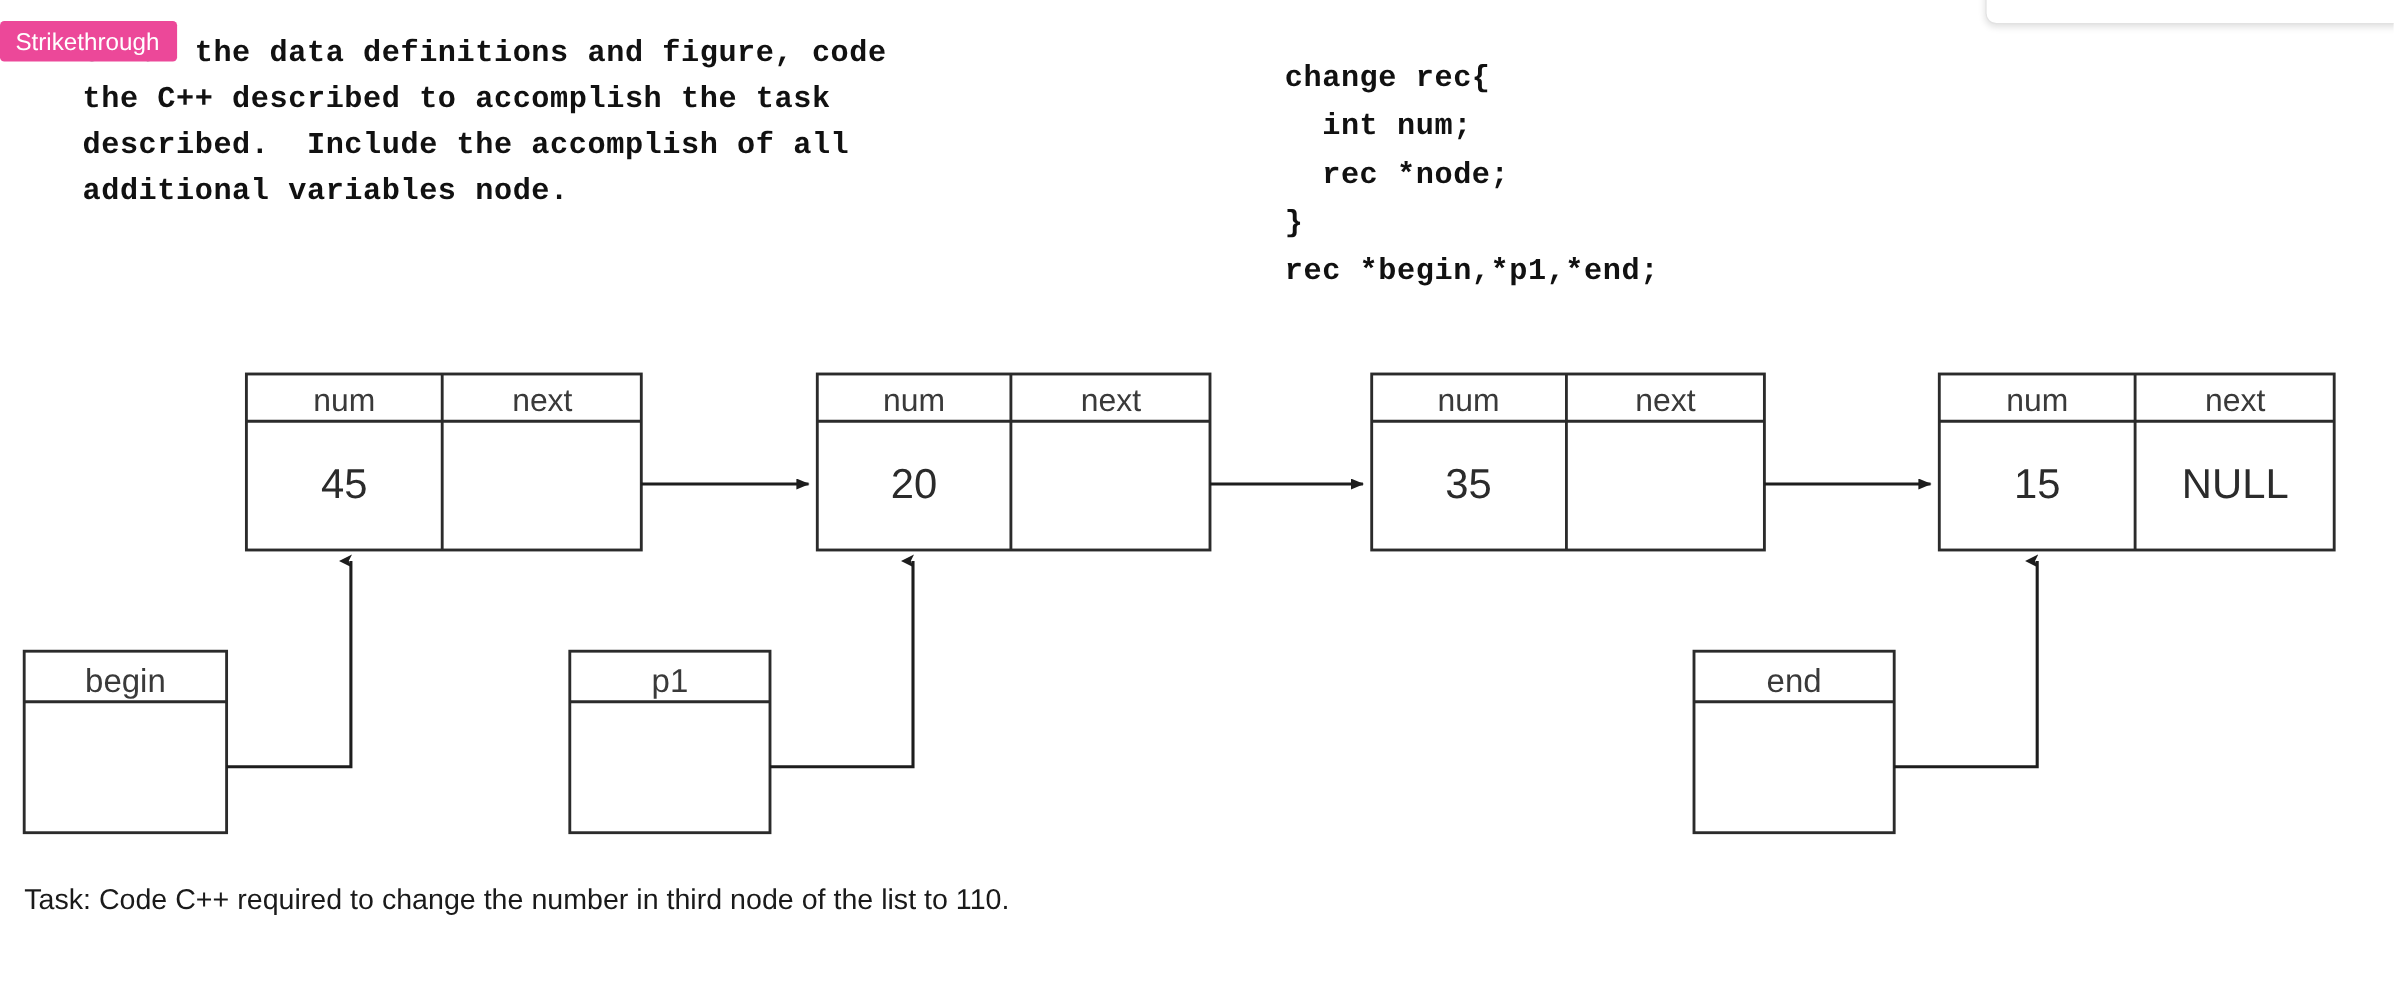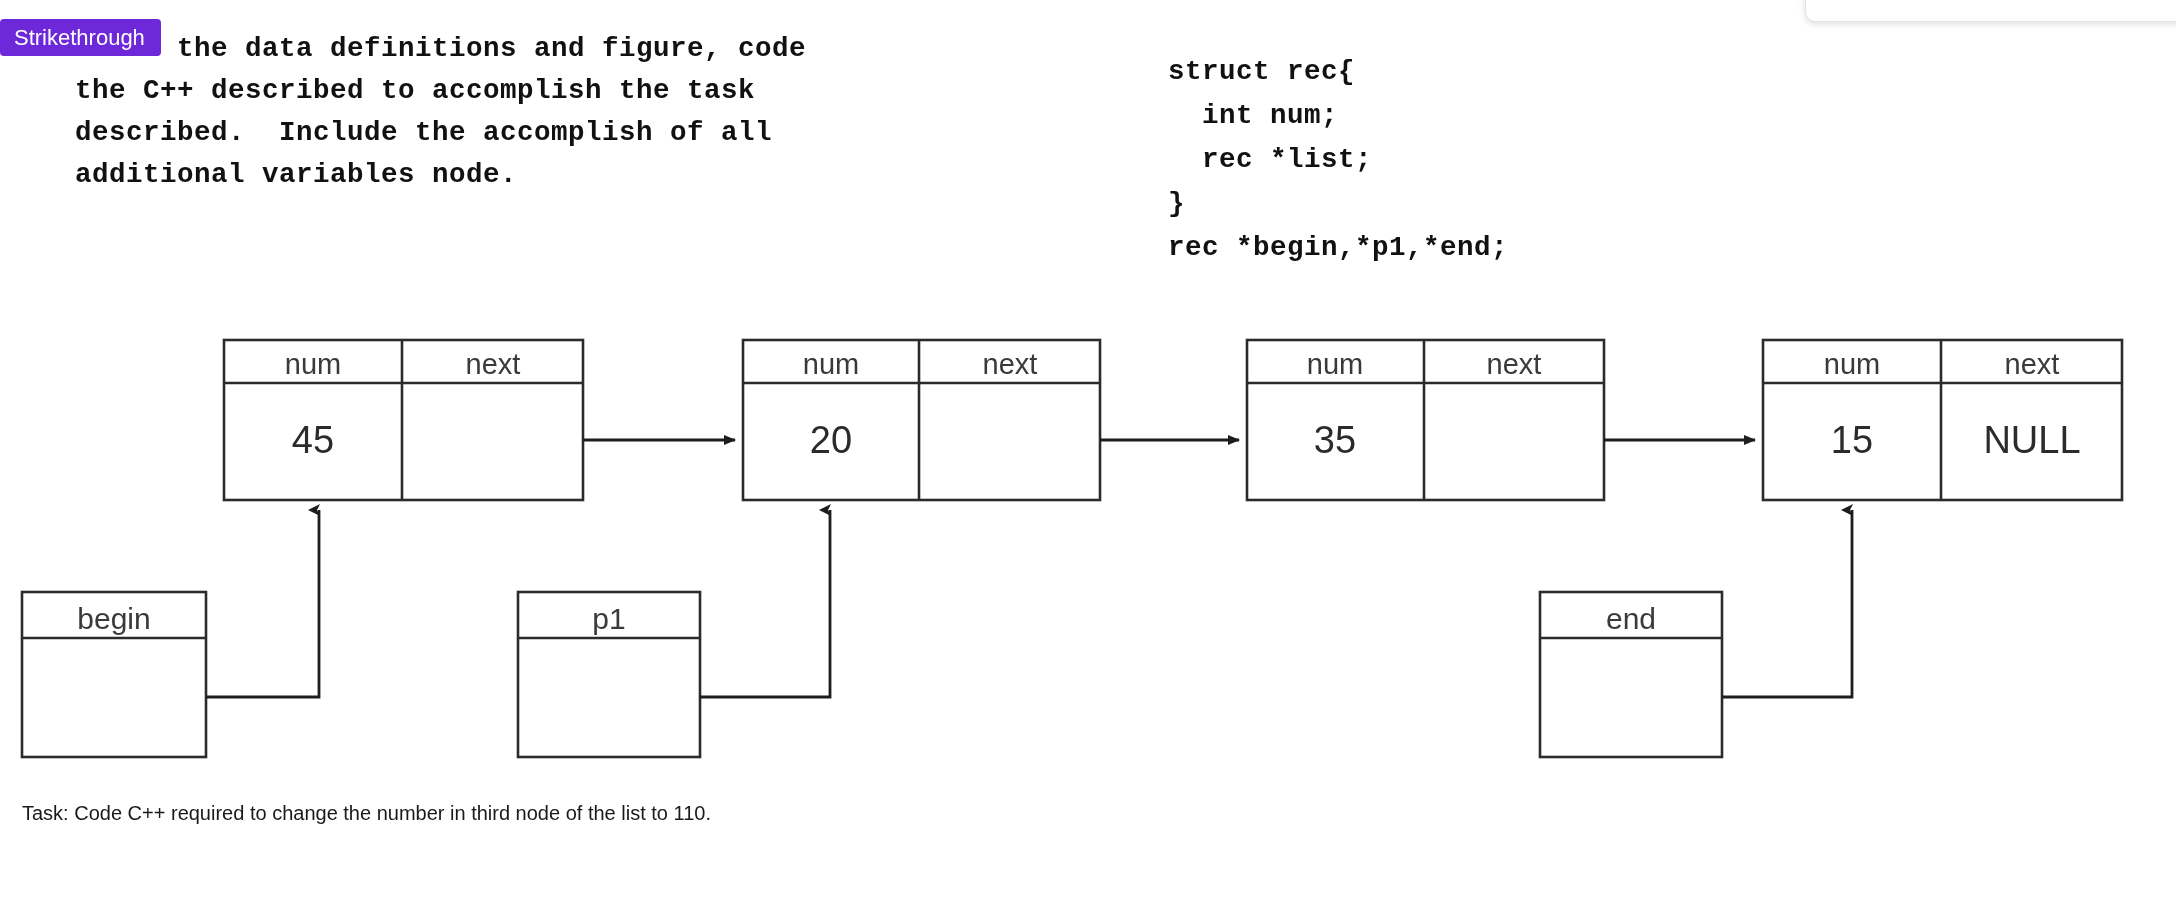--- a/index.html
+++ b/index.html
@@ -32,21 +32,21 @@
 
   
   .tooltip {
     position: absolute;
     left: 0px;
     top: 19px;
     height: 37px;
     padding: 0 16px 0 14px;
     display: flex;
     align-items: center;
-    background: #6d28d9;
+    background: #ec4899;
     color: #ffffff;
     font-size: 22px;
     font-family: "Liberation Sans", sans-serif;
     border-radius: 4px;
     z-index: 40;
     white-space: nowrap;
   }
 
   
   .question {
@@ -90,42 +90,42 @@
   .hdr-text { font-size: 29px; }
   .val-text { font-size: 38px; fill: #2b2b2b; }
   .ptr-text { font-size: 30px; }
 
   
   .task-line {
     position: absolute;
     left: 22px;
     top: 802px;
     font-family: "Liberation Sans", sans-serif;
-    font-size: 20px;
+    font-size: 26px;
     color: #1a1a1a;
     white-space: nowrap;
   }
 </style>
 </head>
 <body>
 
 <div id="page">
 
   <div class="top-panel">
     
   </div>
 
   <div class="question"><span>Given the data definitions and figure, code</span>
 <span>the C++ described to accomplish the task</span>
 <span>described.  Include the accomplish of all</span>
 <span>additional variables node.</span></div>
 
-  <div class="code-block"><span>struct rec{</span>
+  <div class="code-block"><span>change rec{</span>
 <span>  int num;</span>
-<span>  rec *list;</span>
+<span>  rec *node;</span>
 <span>}</span>
 <span>rec *begin,*p1,*end;</span></div>
 
   <div class="tooltip">Strikethrough</div>
 
   <svg class="diagram" viewBox="0 0 2176 904" xmlns="http://www.w3.org/2000/svg">
     <defs>
       <marker id="arrowR" markerWidth="12" markerHeight="10" refX="11" refY="5" orient="auto" markerUnits="userSpaceOnUse">
         <path d="M0,0 L12,5 L0,10 z" fill="#1d1d1d"></path>
       </marker>

